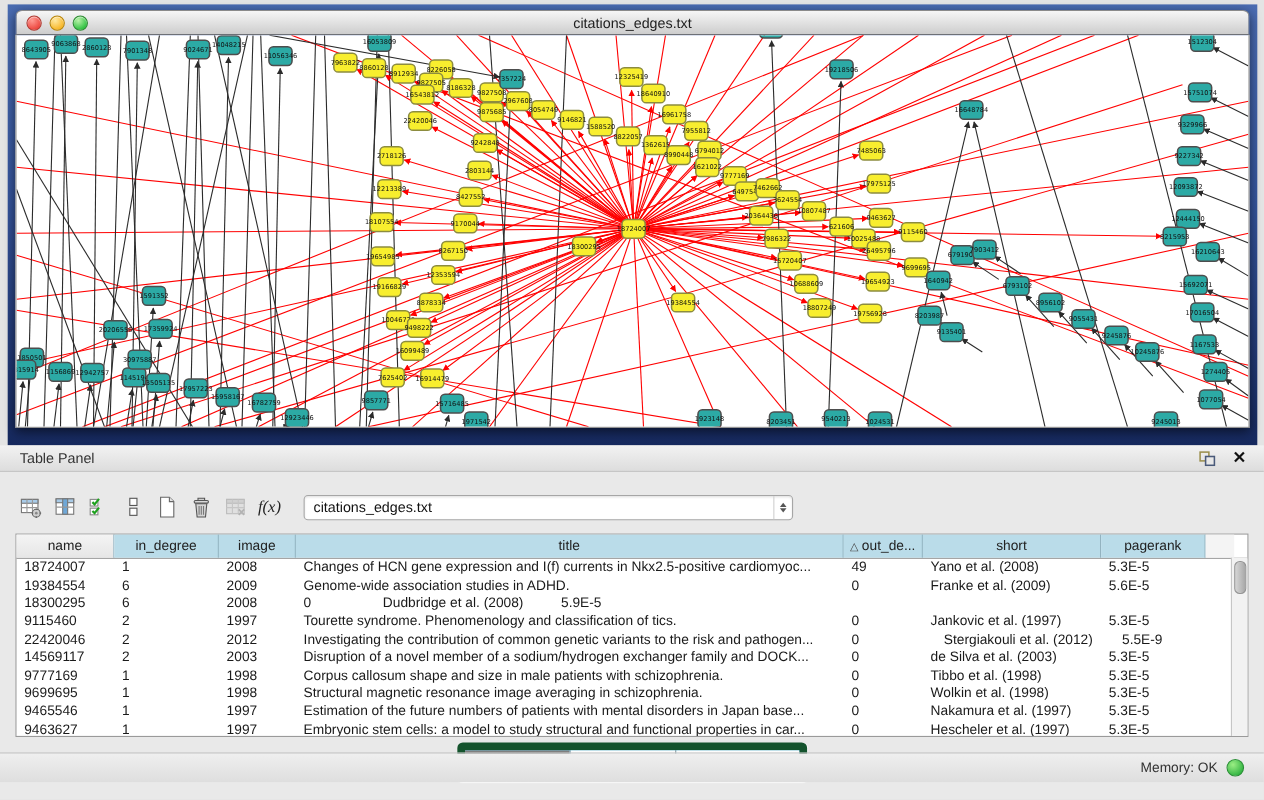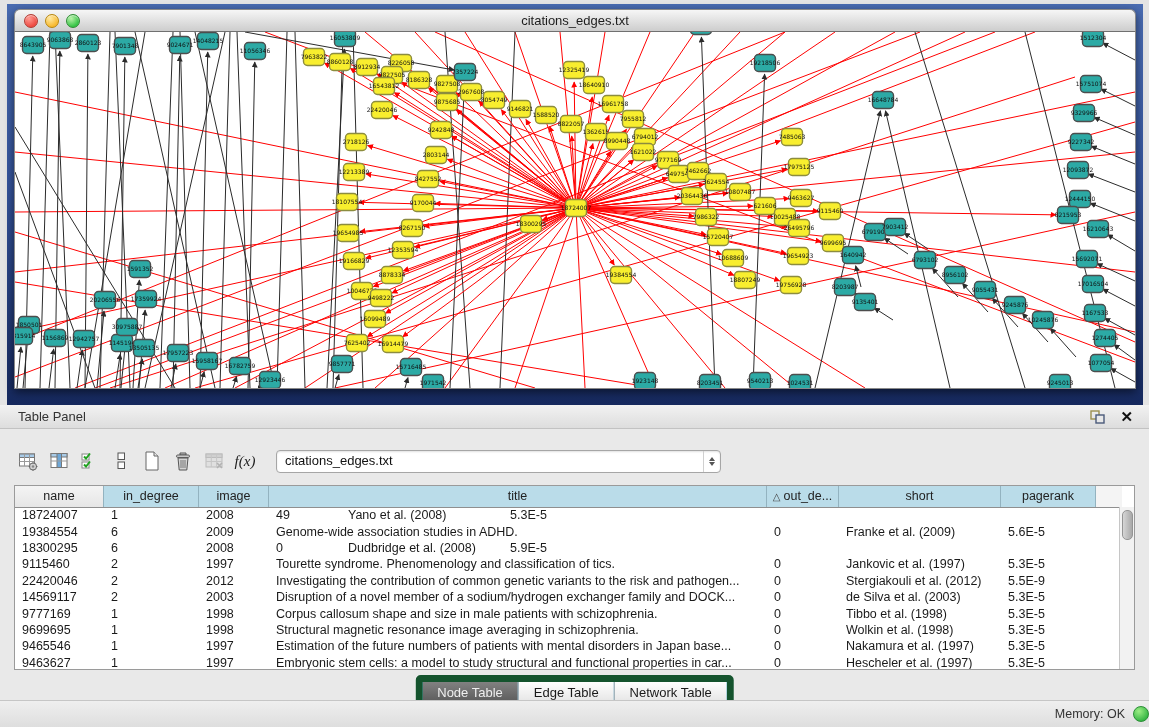--- a/index.html
+++ b/index.html
@@ -64,23 +64,23 @@
           background:linear-gradient(90deg,#d6d6d6,#a8a8a8);border:1px solid #949494;}
 
   .tabbar{position:absolute;top:270px;left:50%;transform:translateX(-50%);display:flex;height:21px;
           border:7px solid #14532d;border-radius:5px;overflow:hidden;background:#7dd3fc;
           box-shadow:0 1px 1px rgba(255,255,255,.8);}
   .tab{font-size:13px;line-height:21px;padding:0 15px;background:linear-gradient(#fefefe,#e4e4e4);
        color:#191919;border-left:1px solid #a5a5a5;}
   .tab:first-child{border-left:none;}
   .tab.active{background:linear-gradient(#818181,#5a5a5a);color:#efefef;}
 
-  .statusbar{position:absolute;left:0;bottom:0;width:1149px;height:27px;
+  .statusbar{position:absolute;left:0;bottom:16px;width:1149px;height:27px;
              background:linear-gradient(#efefef,#dedede);border-top:1px solid #c6c6c6;
-             display:flex;align-items:center;justify-content:flex-end;gap:8px;
+             display:flex;align-items:center;justify-content:flex-end;gap:8px;padding-right:18px;
              box-sizing:border-box;}
   .mem-label{font-size:12.5px;color:#333;}
   .mem-dot{width:14px;height:14px;border-radius:50%;border:1px solid #2a8f35;
            background:radial-gradient(circle at 35% 30%,#9bee84,#35b544 75%);}
 </style>
 </head>
 <body>
 
 <div class="desktop">
   <div class="net-window">
@@ -857,20 +857,21 @@
         <div class="th" style="width: 72px;"><span class="sortg">△</span>out_de...</div>
         <div class="th" style="width: 162px;">short</div>
         <div class="th" style="width: 95px;">pagerank</div>
         <div class="th" style="width: 26px; background: rgb(244, 244, 244); border-right: none;"></div>
       </div>
     <div class="tbody" id="table-body">
         <div class="trow">
           <div class="td" style="width: 89px;">18724007</div>
           <div class="td" style="width: 95px;">1</div>
           <div class="td" style="width: 70px;">2008</div>
+          <div class="td" style="width: 498px;">Changes of HCN gene expression and I(f) currents in Nkx2.5-positive cardiomyoc...</div>
           <div class="td" style="width: 72px;">49</div>
           <div class="td" style="width: 162px;">Yano et al. (2008)</div>
           <div class="td" style="width: 95px;">5.3E-5</div>
         </div>
         <div class="trow">
           <div class="td" style="width: 89px;">19384554</div>
           <div class="td" style="width: 95px;">6</div>
           <div class="td" style="width: 70px;">2009</div>
           <div class="td" style="width: 498px;">Genome-wide association studies in ADHD.</div>
           <div class="td" style="width: 72px;">0</div>
@@ -893,21 +894,21 @@
           <div class="td" style="width: 72px;">0</div>
           <div class="td" style="width: 162px;">Jankovic et al. (1997)</div>
           <div class="td" style="width: 95px;">5.3E-5</div>
         </div>
         <div class="trow">
           <div class="td" style="width: 89px;">22420046</div>
           <div class="td" style="width: 95px;">2</div>
           <div class="td" style="width: 70px;">2012</div>
           <div class="td" style="width: 498px;">Investigating the contribution of common genetic variants to the risk and pathogen...</div>
           <div class="td" style="width: 72px;">0</div>
-          <div class="td" style="width: 162px;">Stergiakouli et al. (2012)</div>
+          <div class="td" style="width: 162px; margin-left: 12px;">Stergiakouli et al. (2012)</div>
           <div class="td" style="width: 95px;">5.5E-9</div>
         </div>
         <div class="trow">
           <div class="td" style="width: 89px;">14569117</div>
           <div class="td" style="width: 95px;">2</div>
           <div class="td" style="width: 70px;">2003</div>
           <div class="td" style="width: 498px;">Disruption of a novel member of a sodium/hydrogen exchanger family and DOCK...</div>
           <div class="td" style="width: 72px;">0</div>
           <div class="td" style="width: 162px;">de Silva et al. (2003)</div>
           <div class="td" style="width: 95px;">5.3E-5</div>

